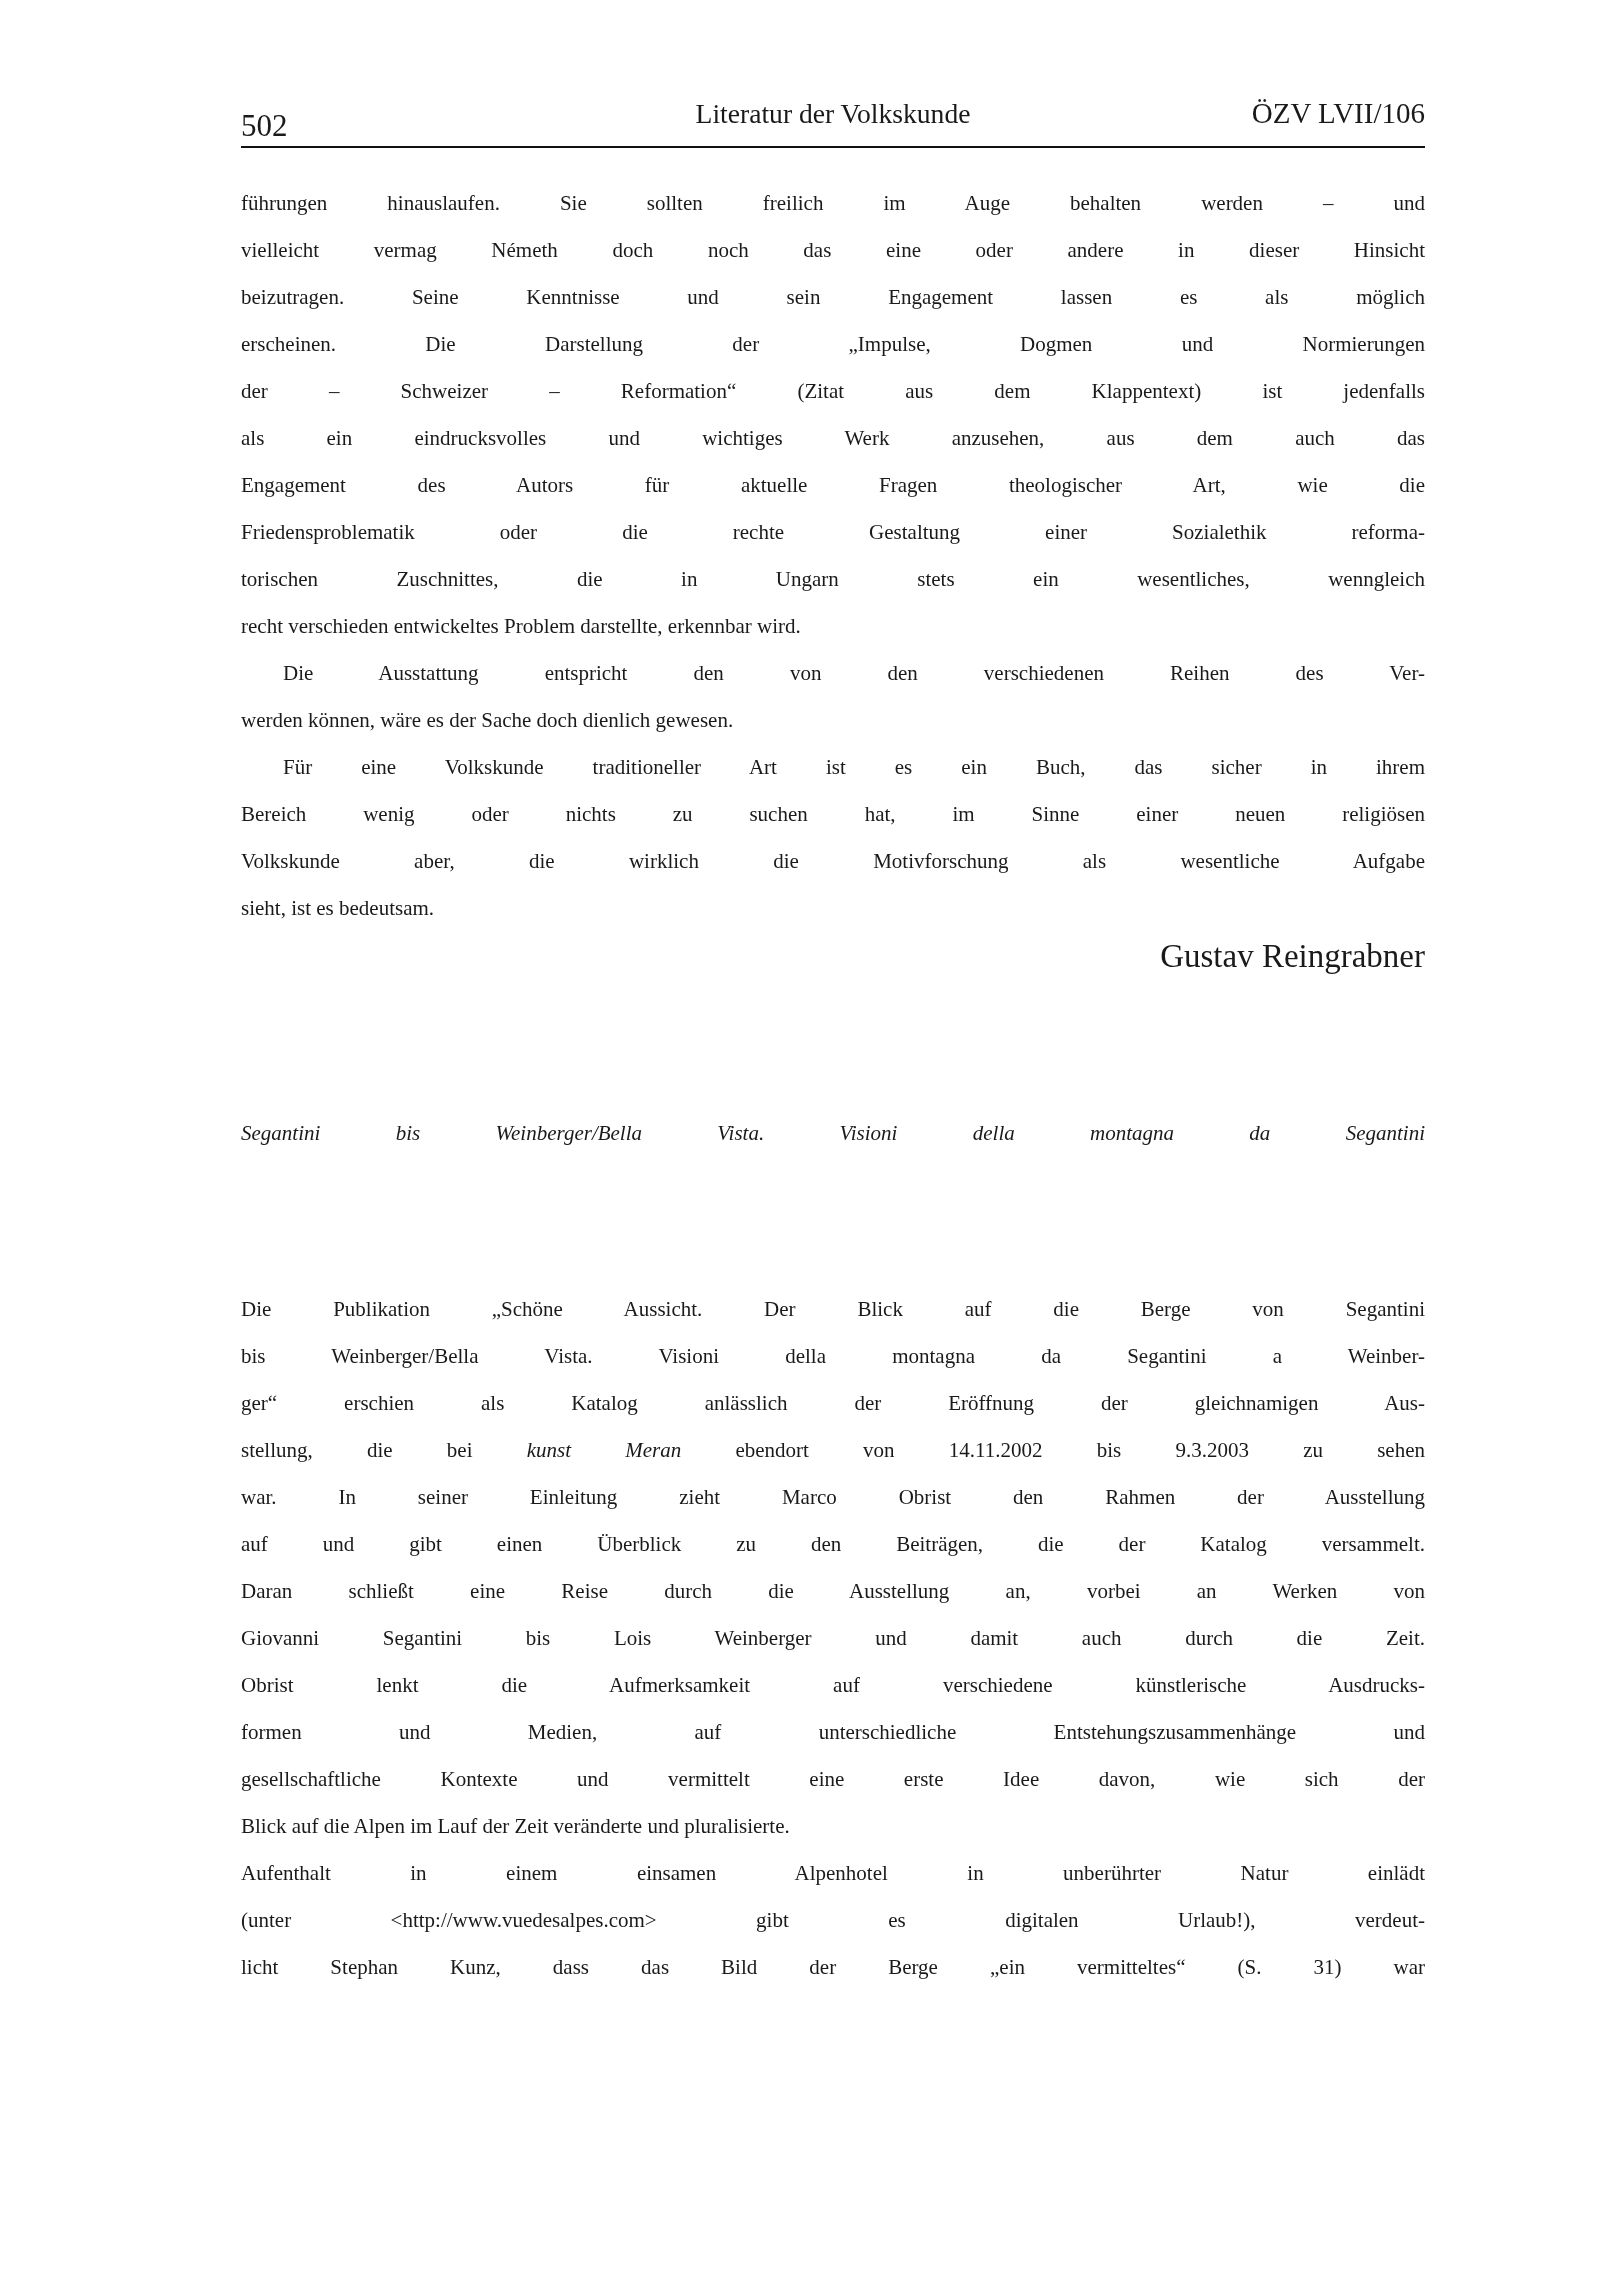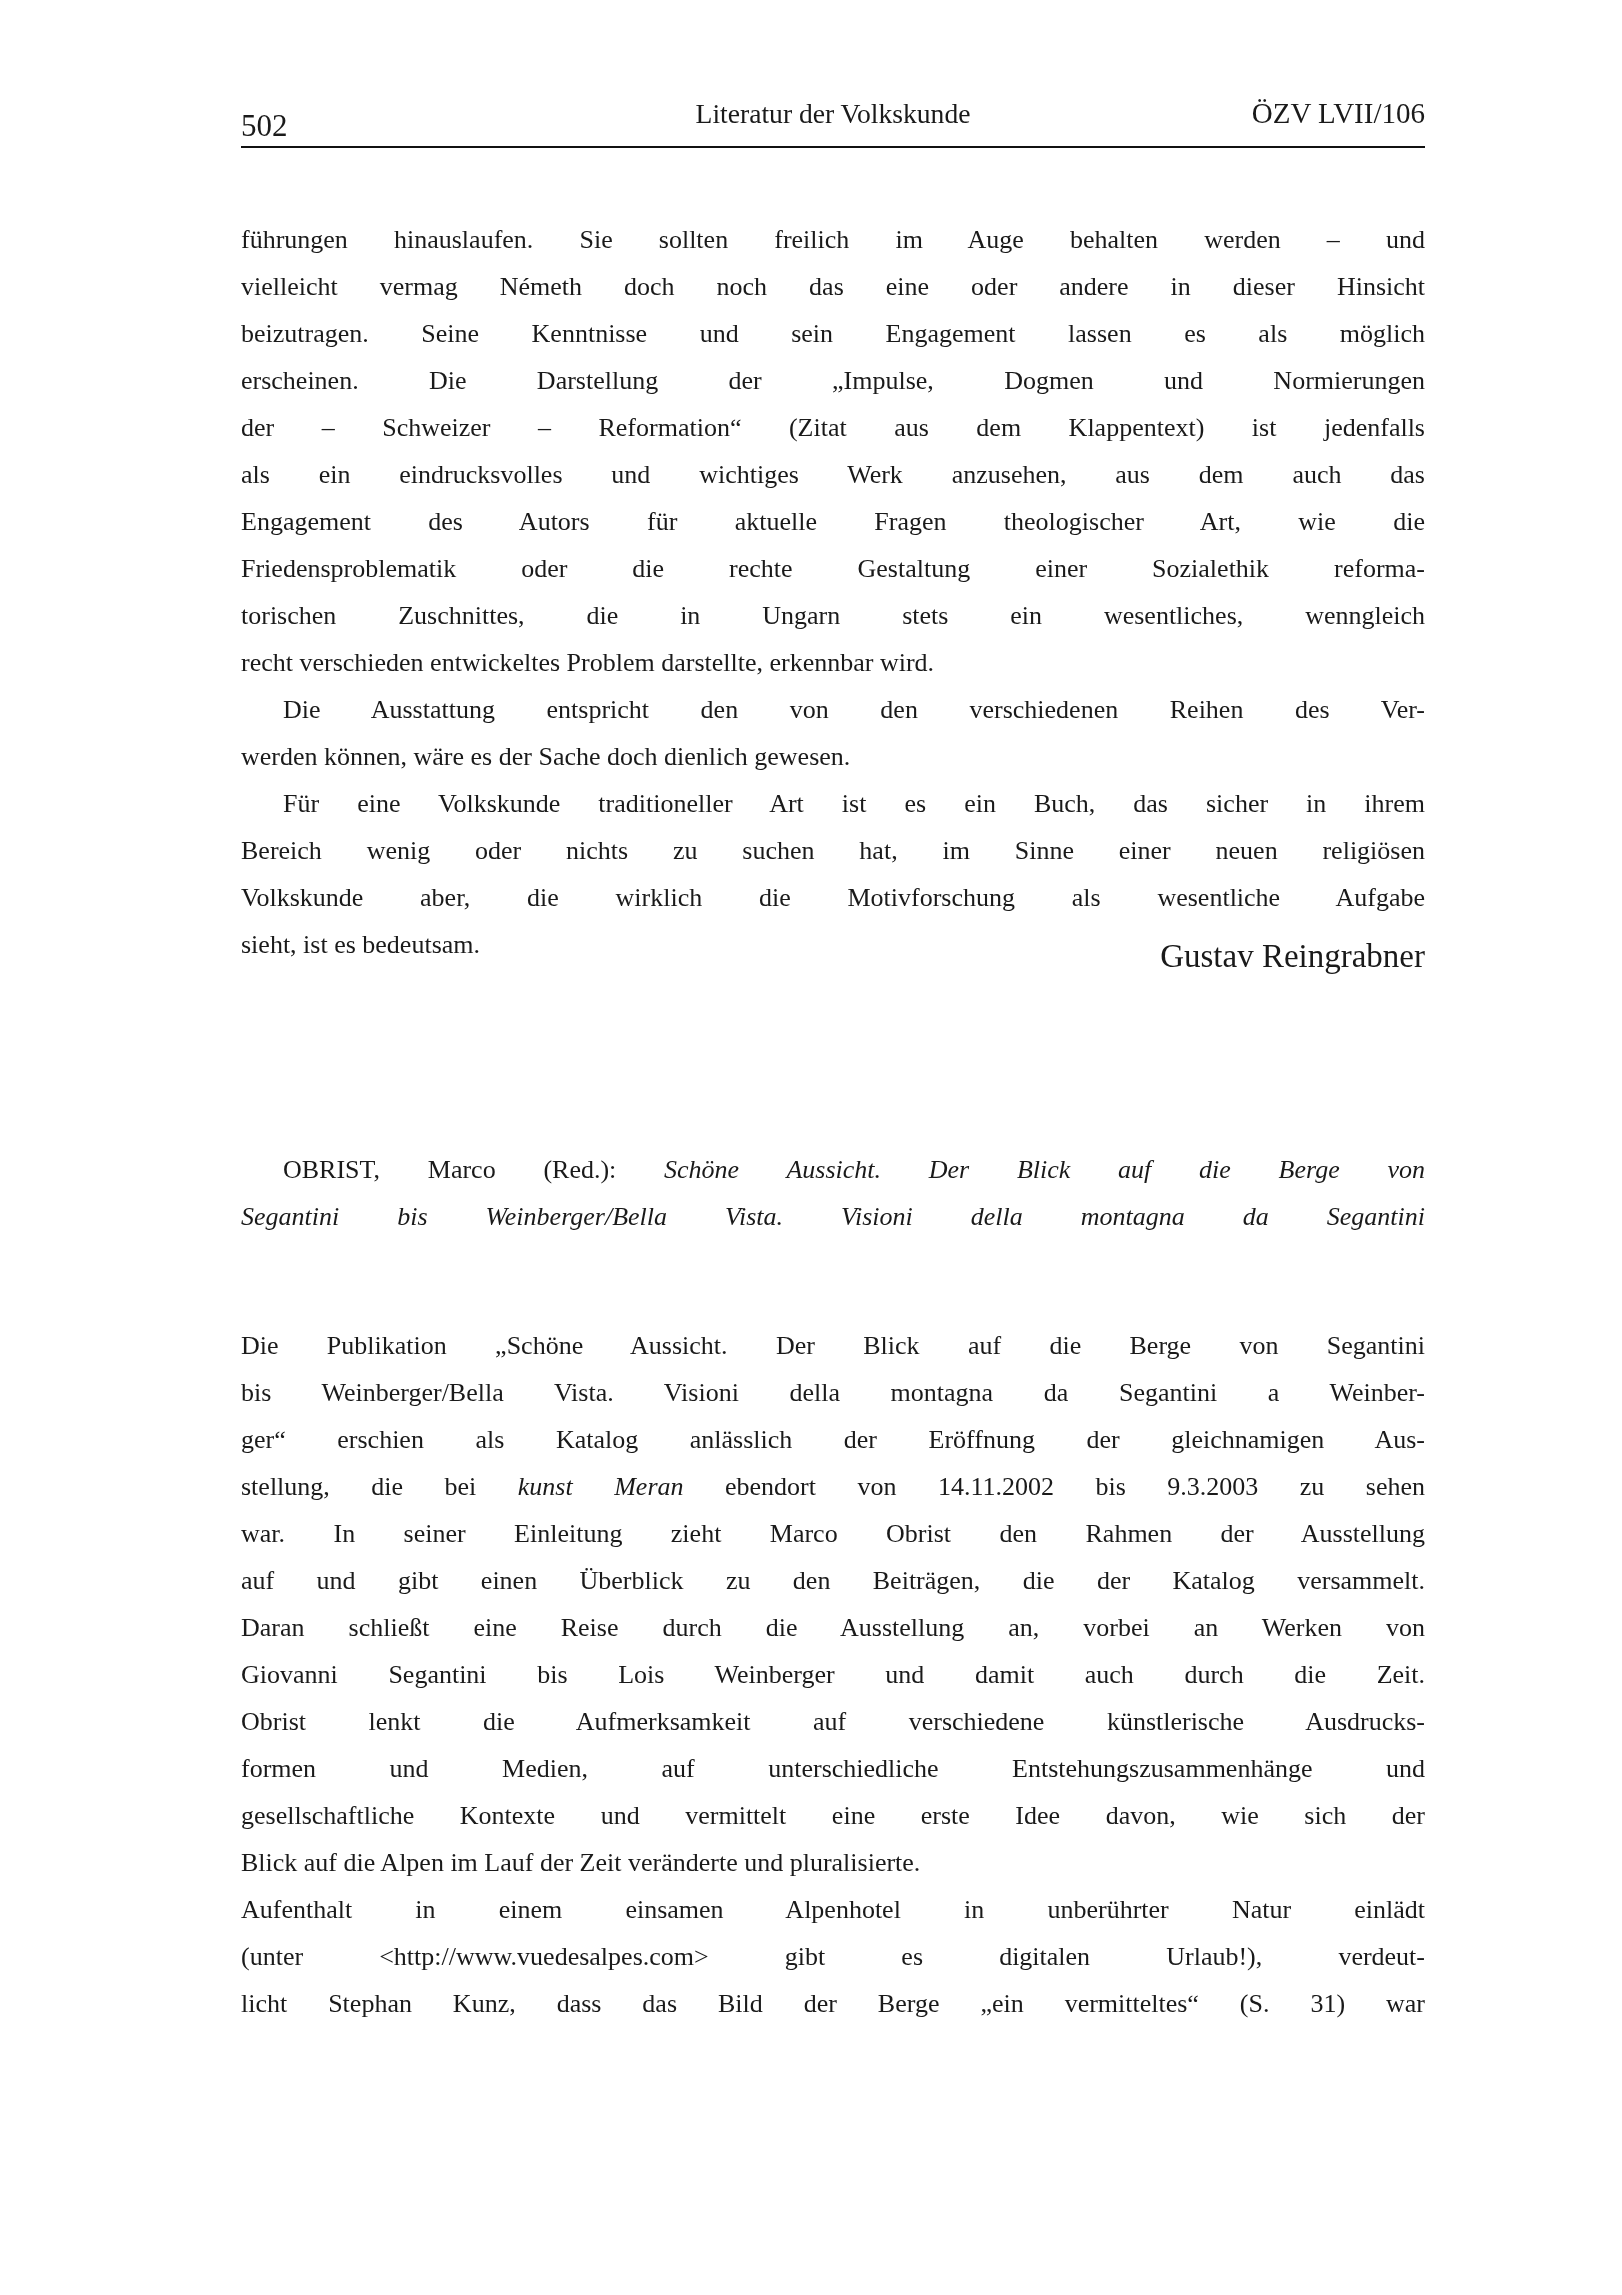--- a/index.html
+++ b/index.html
@@ -38,25 +38,24 @@
       top: 146px;
       left: 0;
       width: 1184px;
       height: 0;
       border-top: 2.4px solid #111;
     }
     .block {
       position: absolute;
       left: 0;
       width: 1184px;
-      font-size: 26px;
+      font-size: 21px;
       line-height: 47px;
       text-align: justify;
       hyphens: manual;
-      margin-top: 36px;
     }
     .signature {
       position: absolute;
       right: 0;
       width: 1184px;
       text-align: right;
       font-size: 33px;
       line-height: 47px;
     }
     .line { display: block; text-align: justify; text-align-last: justify; }
@@ -97,21 +96,20 @@
       <span class="line ind">Für eine Volkskunde traditioneller Art ist es ein Buch, das sicher in ihrem</span>
       <span class="line">Bereich wenig oder nichts zu suchen hat, im Sinne einer neuen religiösen</span>
       <span class="line">Volkskunde aber, die wirklich die Motivforschung als wesentliche Aufgabe</span>
       <span class="line last">sieht, ist es bedeutsam.</span>
     </div>
   </div>
 
   <div class="signature" style="top:933px;">Gustav Reingrabner</div>
 
   <div class="block" style="top:1110px;">
-    <span class="line ind"><span>OBRIST, Marco (Red.):</span> <em>Schöne Aussicht. Der Blick auf die Berge von</em></span>
     <span class="line"><em>Segantini bis Weinberger/Bella Vista. Visioni della montagna da Segantini</em></span>
   </div>
 
   <div class="block" style="top:1286px;">
     <div>
       <span class="line">Die Publikation „Schöne Aussicht. Der Blick auf die Berge von Segantini</span>
       <span class="line">bis Weinberger/Bella Vista. Visioni della montagna da Segantini a Weinber-</span>
       <span class="line">ger“ erschien als Katalog anlässlich der Eröffnung der gleichnamigen Aus-</span>
       <span class="line"><span>stellung, die bei </span><em>kunst Meran</em><span> ebendort von 14.11.2002 bis 9.3.2003 zu sehen</span></span>
       <span class="line">war. In seiner Einleitung zieht Marco Obrist den Rahmen der Ausstellung</span>

